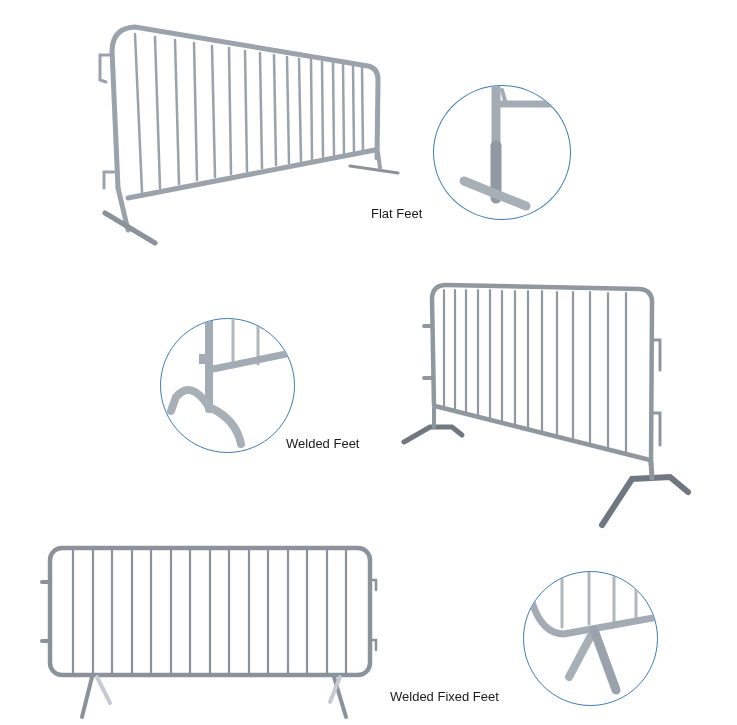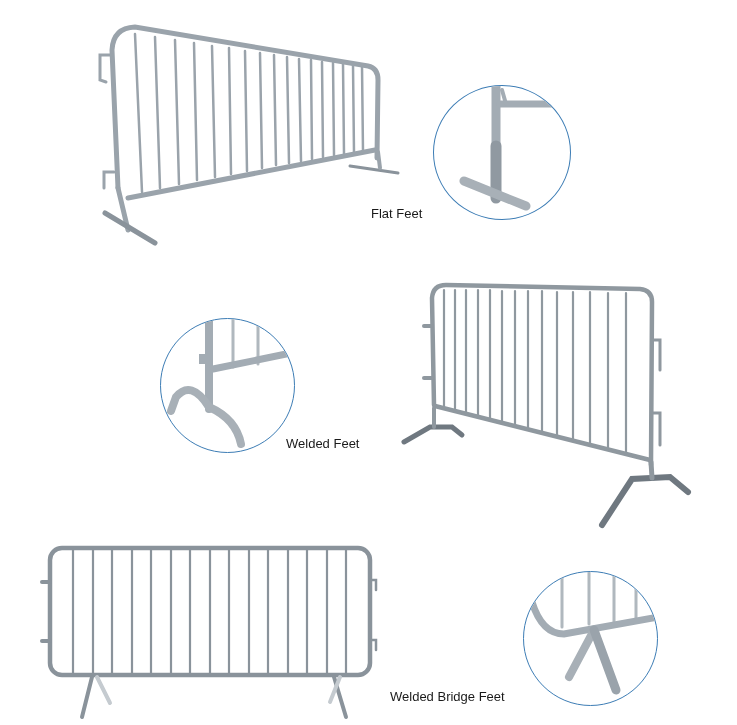--- a/index.html
+++ b/index.html
@@ -151,13 +151,13 @@
       <path d="M38 0 L38 55" stroke="#b0b8be" stroke-width="3"></path>
       <path d="M65 0 L65 52" stroke="#b0b8be" stroke-width="3"></path>
       <path d="M90 0 L90 50" stroke="#b0b8be" stroke-width="3"></path>
       <path d="M112 0 L112 47" stroke="#b0b8be" stroke-width="3"></path>
       <path d="M8 30 Q18 62 40 62 L140 44" stroke="#a3acb4" stroke-width="7"></path>
       <path d="M70 58 L45 105" stroke="#a8b0b7" stroke-width="8"></path>
       <path d="M70 58 L92 118" stroke="#9aa3ab" stroke-width="9"></path>
     </g>
   </svg>
 </div>
-<div class="label" style="left:390px;top:689px;">Welded Bridge Feet</div>
+<div class="label" style="left:390px;top:689px;">Welded Fixed Feet</div>
 
 </body></html>

